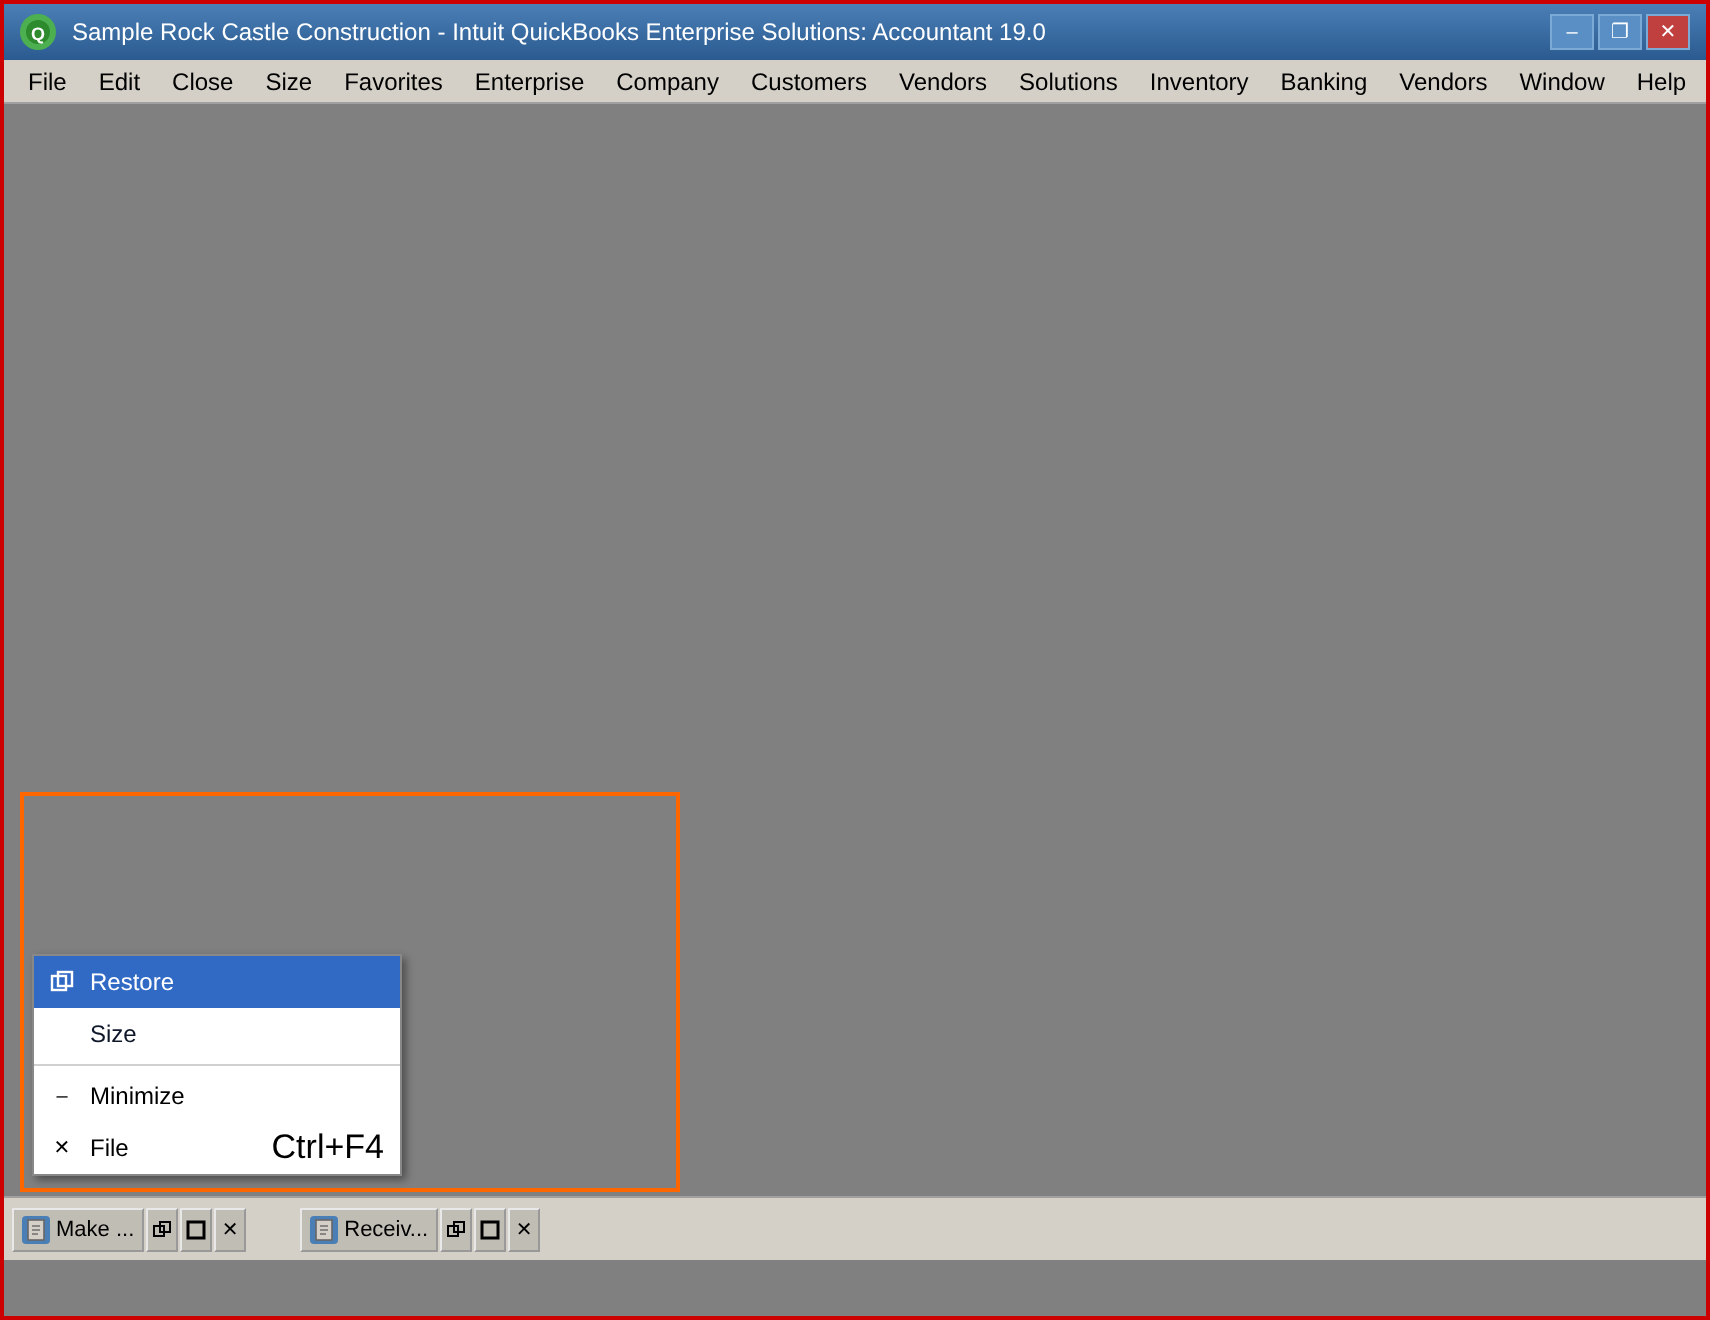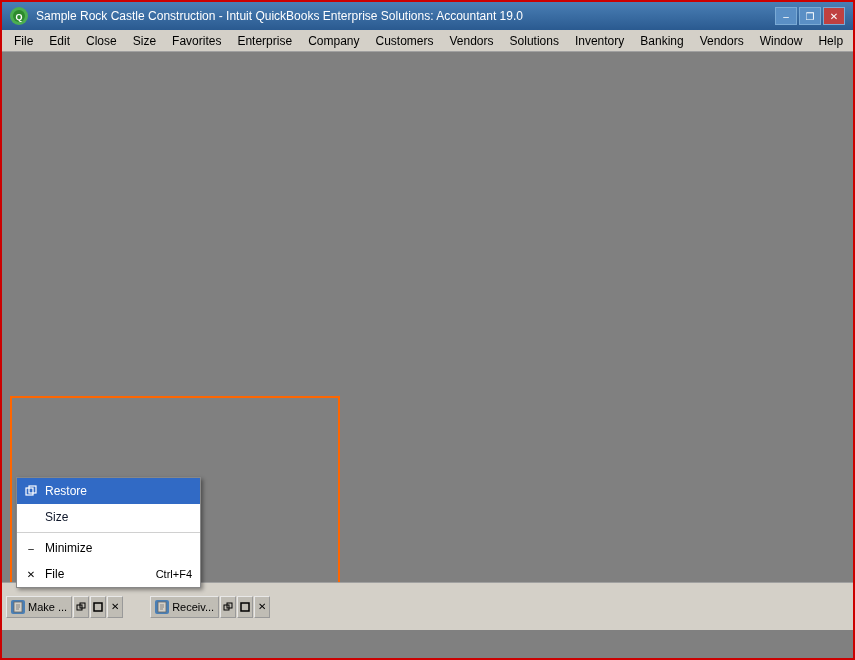--- a/index.html
+++ b/index.html
@@ -88,21 +88,21 @@
       height: calc(660px - 28px - 22px - 32px);
       position: relative;
     }
 
     
     .taskbar {
       position: absolute;
       bottom: 0;
       left: 0;
       right: 0;
-      height: 48px;
+      height: 32px;
       background: #d4d0c8;
       border-top: 1px solid #a0a0a0;
       display: flex;
       align-items: center;
       padding: 0 4px;
       gap: 4px;
     }
     .taskbar-item-icon {
       width: 14px;
       height: 14px;
@@ -148,21 +148,21 @@
       position: absolute;
       left: 6px;
       width: 16px;
       display: flex;
       align-items: center;
       justify-content: center;
       font-size: 10px;
     }
     .context-menu-shortcut {
       margin-left: auto;
-      font-size: 11px;
+      font-size: 17px;
       color: inherit;
     }
     .context-menu-separator {
       height: 1px;
       background: #d0d0d0;
       margin: 2px 0;
     }
     .taskbar-label {
       display: flex;
       align-items: center;

